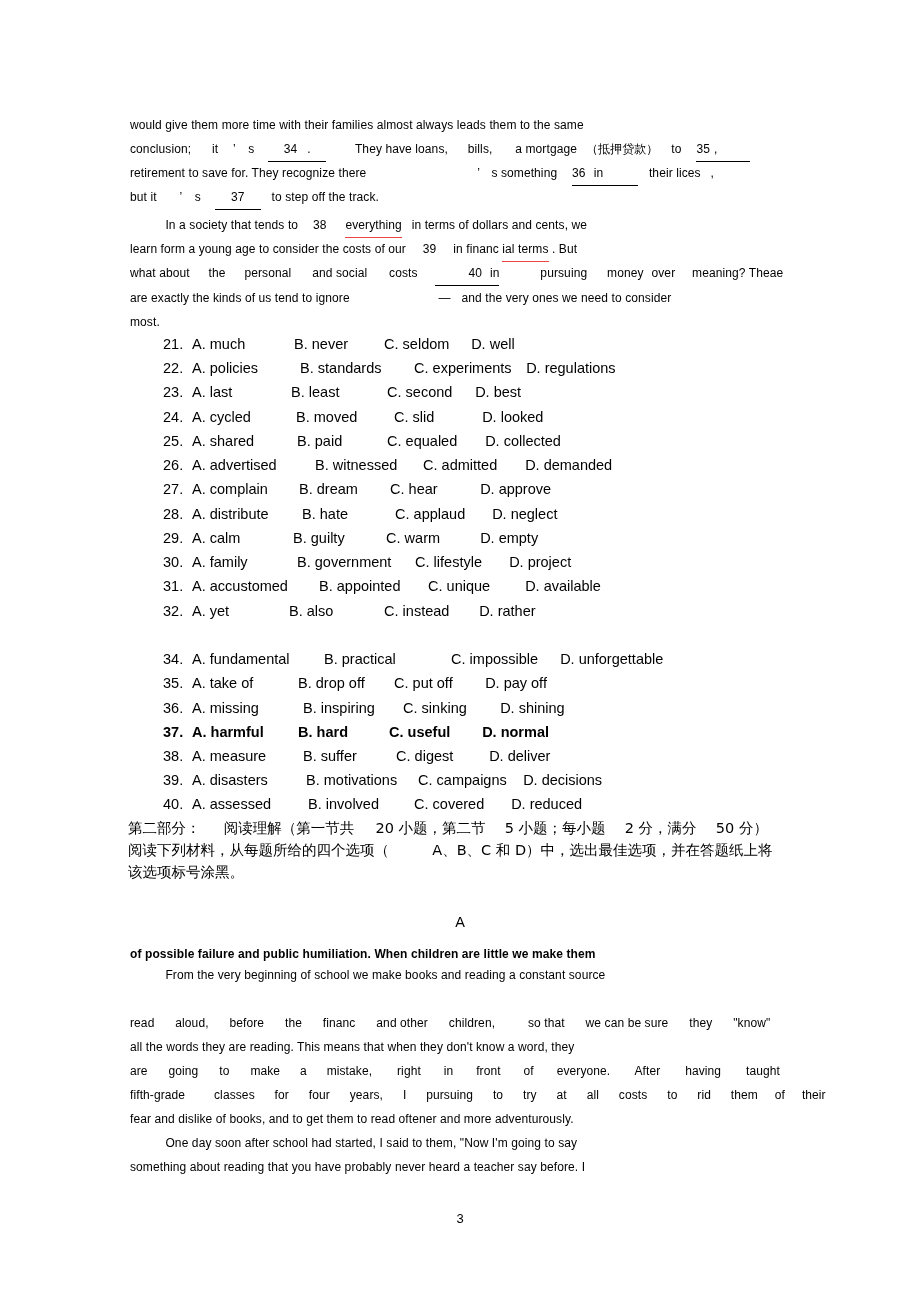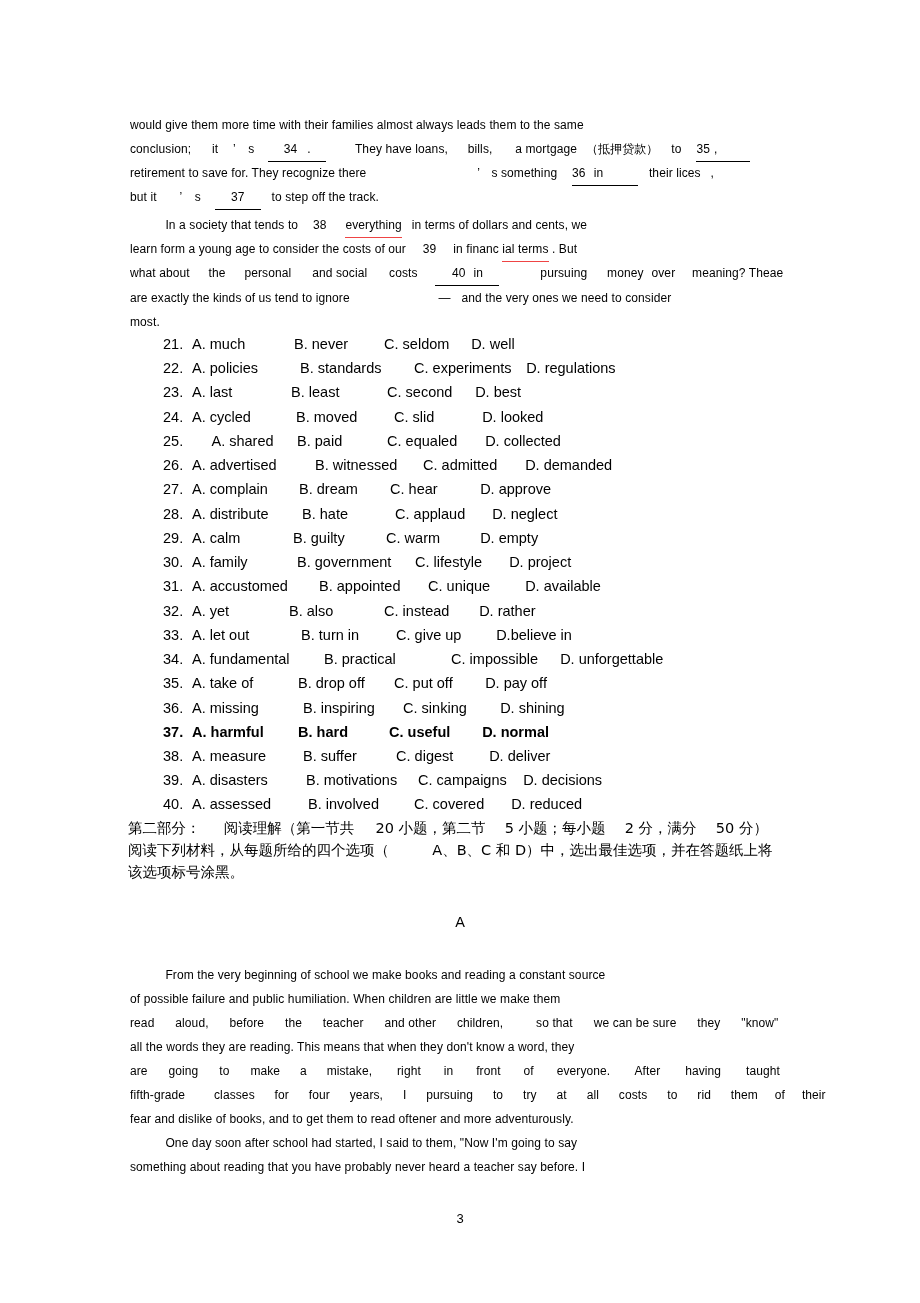--- a/index.html
+++ b/index.html
@@ -167,21 +167,21 @@
     <span>what about</span>
     <span class="sp" style="width:12px;"></span>
     <span>the</span>
     <span class="sp" style="width:12px;"></span>
     <span>personal</span>
     <span class="sp" style="width:14px;"></span>
     <span>and social</span>
     <span class="sp" style="width:15px;"></span>
     <span>costs</span>
     <span class="sp" style="width:11px;"></span>
-    <span class="blank" style="width:64px;text-align:center;"><span>40</span><span class="sp" style="width:8px;"></span><span>in</span></span>
+    <span class="blank" style="width:64px;text-align:right;"><span>40</span><span class="sp" style="width:8px;"></span><span>in</span></span>
     <span class="sp" style="width:34px;"></span>
     <span>pursuing</span>
     <span class="sp" style="width:13px;"></span>
     <span>money</span>
     <span class="sp" style="width:1px;"></span>
     <span>over</span>
     <span class="sp" style="width:10px;"></span>
     <span>meaning? Theae</span>
   </div>
 
@@ -220,21 +220,21 @@
   </div>
   <div class="opt-row" style="top:407px;">
     <span class="opt-num" style="width:25px;">24.</span>
     <span class="opt" style="width:100px;">A. cycled</span>
     <span class="opt" style="width:94px;">B. moved</span>
     <span class="opt" style="width:84px;">C. slid</span>
     <span class="opt">D. looked</span>
   </div>
   <div class="opt-row" style="top:431px;">
     <span class="opt-num" style="width:25px;">25.</span>
-    <span class="opt" style="width:101px;text-align:center;">A. shared</span>
+    <span class="opt" style="width:101px;">A. shared</span>
     <span class="opt" style="width:86px;">B. paid</span>
     <span class="opt" style="width:94px;">C. equaled</span>
     <span class="opt">D. collected</span>
   </div>
   <div class="opt-row" style="top:455px;">
     <span class="opt-num" style="width:25px;">26.</span>
     <span class="opt" style="width:119px;">A. advertised</span>
     <span class="opt" style="width:104px;">B. witnessed</span>
     <span class="opt" style="width:98px;">C. admitted</span>
     <span class="opt">D. demanded</span>
@@ -274,27 +274,20 @@
     <span class="opt" style="width:93px;">C. unique</span>
     <span class="opt">D. available</span>
   </div>
   <div class="opt-row" style="top:601px;">
     <span class="opt-num" style="width:25px;">32.</span>
     <span class="opt" style="width:93px;">A. yet</span>
     <span class="opt" style="width:91px;">B. also</span>
     <span class="opt" style="width:91px;">C. instead</span>
     <span class="opt">D. rather</span>
   </div>
-  <div class="opt-row" style="top:625px;">
-    <span class="opt-num" style="width:25px;">33.</span>
-    <span class="opt" style="width:105px;">A. let out</span>
-    <span class="opt" style="width:91px;">B. turn in</span>
-    <span class="opt" style="width:96px;">C. give up</span>
-    <span class="opt">D.believe in</span>
-  </div>
   <div class="opt-row" style="top:649px;">
     <span class="opt-num" style="width:25px;">34.</span>
     <span class="opt" style="width:128px;">A. fundamental</span>
     <span class="opt" style="width:103px;">B. practical</span>
     <span class="opt" style="width:105px;margin-left:20px;">C. impossible</span>
     <span class="opt">D. unforgettable</span>
   </div>
   <div class="opt-row" style="top:673px;">
     <span class="opt-num" style="width:25px;">35.</span>
     <span class="opt" style="width:102px;">A. take of</span>
@@ -361,33 +354,33 @@
   </div>
 
   <div class="center-label" style="top:914px;">
     <span>A</span>
   </div>
 
   <div class="body-line" style="top:963px;">
     <span class="sp" style="width:32px;"></span>
     <span>From the very beginning of school we make books and reading a constant source</span>
   </div>
-  <div class="body-line" style="top:987px;">
+  <div class="body-line" style="top:942px;font-weight:bold;">
     <span>of possible failure and public humiliation. When children are little we make them</span>
   </div>
   <div class="body-line" style="top:1011px;">
     <span>read</span>
     <span class="sp" style="width:14px;"></span>
     <span>aloud,</span>
     <span class="sp" style="width:14px;"></span>
     <span>before</span>
     <span class="sp" style="width:14px;"></span>
     <span>the</span>
     <span class="sp" style="width:14px;"></span>
-    <span>teacher</span>
+    <span>financ</span>
     <span class="sp" style="width:14px;"></span>
     <span>and other</span>
     <span class="sp" style="width:14px;"></span>
     <span>children,</span>
     <span class="sp" style="width:26px;"></span>
     <span>so that</span>
     <span class="sp" style="width:14px;"></span>
     <span>we can be sure</span>
     <span class="sp" style="width:14px;"></span>
     <span>they</span>

